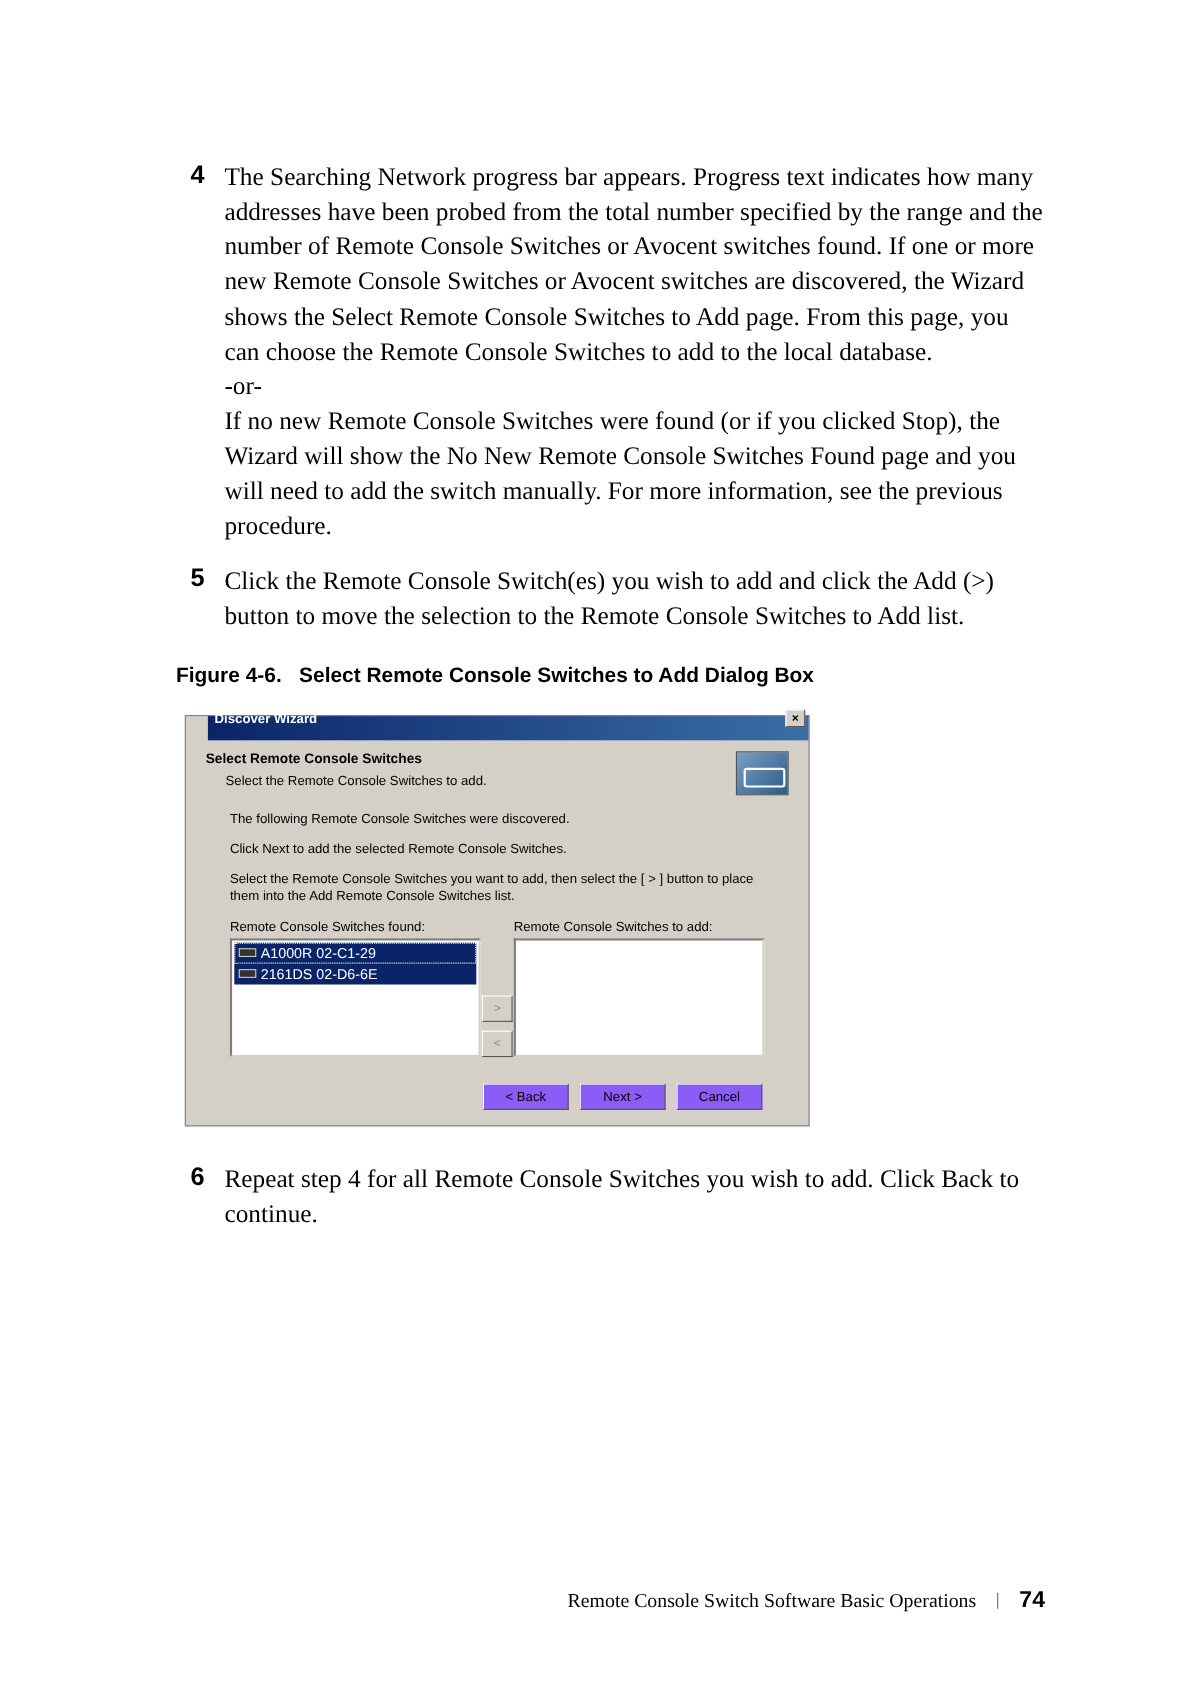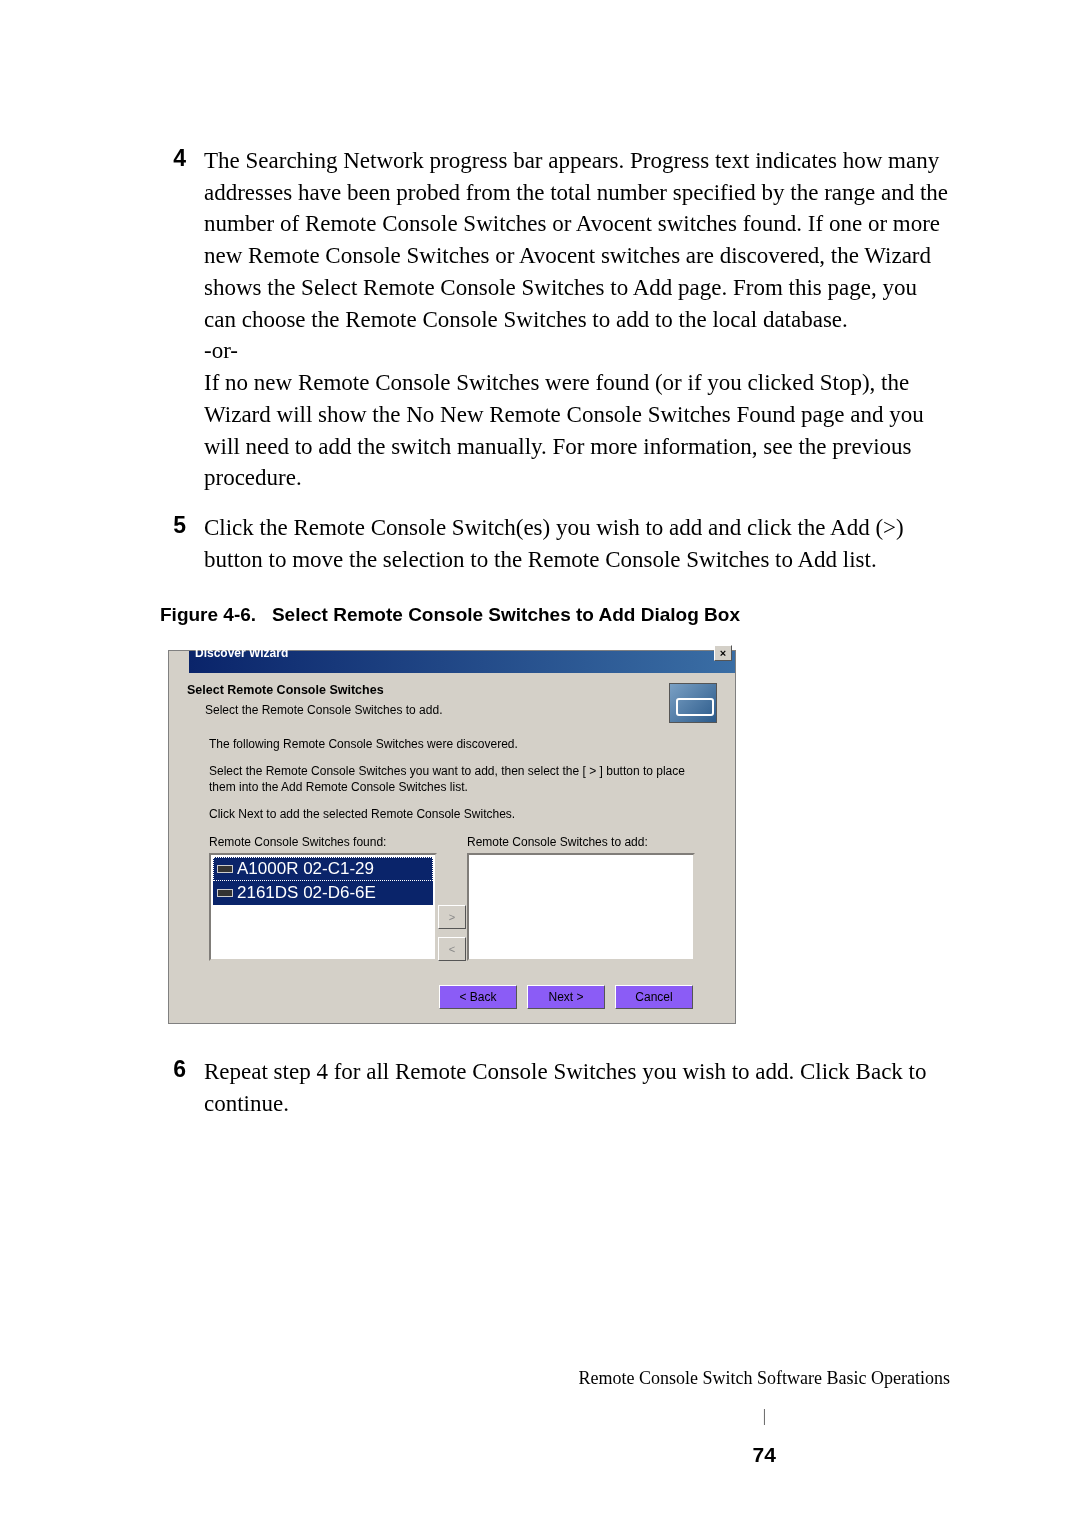--- a/index.html
+++ b/index.html
@@ -136,21 +136,21 @@
     background: #fff;
     border: 2px inset #d4d0c8;
     padding: 2px;
     overflow: hidden;
   }
   .listbox.right { width: 228px; }
   .lb-item {
     display: flex;
     align-items: center;
     gap: 4px;
-    font-size: 17px;
+    font-size: 13px;
     color: #fff;
     background: #0a246a;
     padding: 1px 3px;
     margin-bottom: 0;
     border: 1px dotted #fff;
   }
   .lb-item.unsel {
     color: #fff;
     background: #0a246a;
     border: 1px dotted transparent;
@@ -200,21 +200,20 @@
     line-height: 22px;
   }
   .page-footer {
     position: absolute;
     bottom: 62px;
     right: 130px;
     font-size: 17px;
     display: flex;
     align-items: center;
     gap: 18px;
-    flex-direction: column;
   }
   .footer-title {
     font-family: Georgia, serif;
     font-size: 18px;
   }
   .footer-sep {
     color: #444;
     font-size: 16px;
   }
   .footer-num {
@@ -259,22 +258,22 @@
       <div class="dlg-header-row">
         <div class="dlg-header-text">
           <div class="dlg-title">Select Remote Console Switches</div>
           <div class="dlg-subtitle">Select the Remote Console Switches to add.</div>
         </div>
         <div class="dlg-icon"></div>
       </div>
 
       <div class="dlg-body">
         <div class="dlg-p">The following Remote Console Switches were discovered.</div>
+        <div class="dlg-p">Click Next to add the selected Remote Console Switches.</div>
         <div class="dlg-p">Select the Remote Console Switches you want to add, then select the [ &gt; ] button to place them into the Add Remote Console Switches list.</div>
-        <div class="dlg-p">Click Next to add the selected Remote Console Switches.</div>
 
         <div class="lists-row">
           <div class="list-col">
             <div class="list-label">Remote Console Switches found:</div>
             <div class="listbox">
               <div class="lb-item">
                 <div class="lb-switch-icon"></div>
                 <span>A1000R 02-C1-29</span>
               </div>
               <div class="lb-item unsel">

